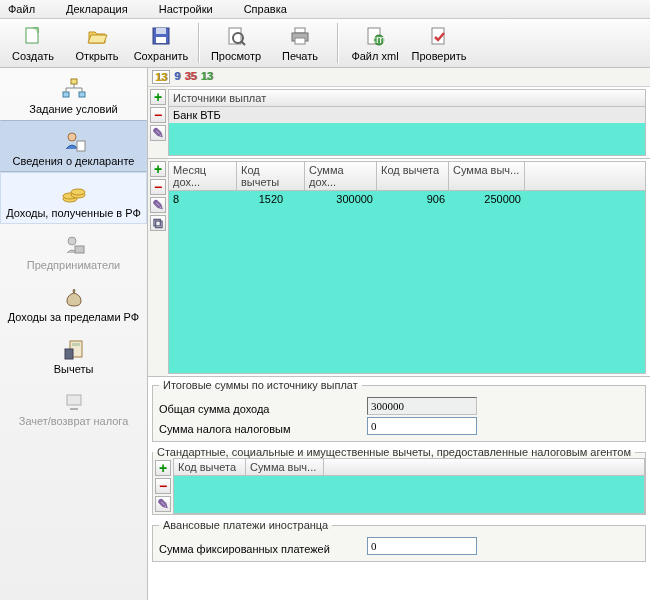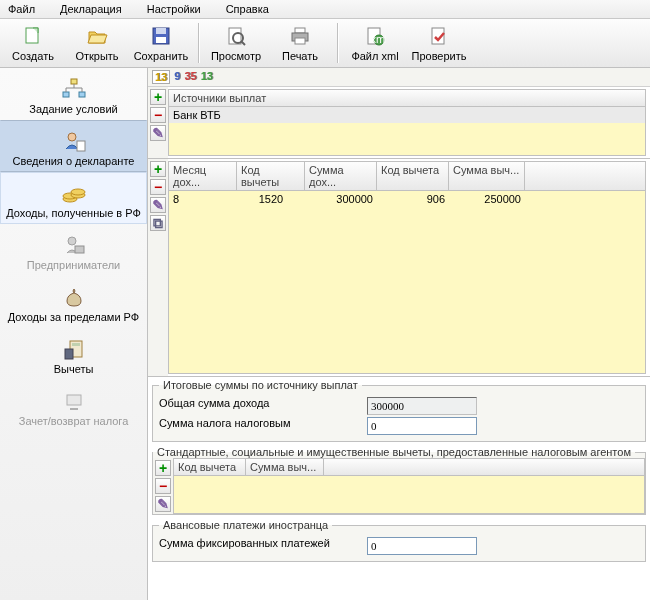--- a/index.html
+++ b/index.html
@@ -1,17 +1,17 @@
 <!DOCTYPE html>
 <html><head>
 <meta charset="utf-8">
 <style>
   * { box-sizing: border-box; font-family: Tahoma, sans-serif; font-size: 11px; }
   body { margin: 0; background: #fff; width: 650px; height: 600px; overflow: hidden; }
-  .menubar { background: linear-gradient(#f8f8f8,#ececec); border-bottom: 1px solid #c8c8c8; padding: 2px 4px; display: flex; gap: 17px; }
+  .menubar { background: linear-gradient(#f8f8f8,#ececec); border-bottom: 1px solid #c8c8c8; padding: 2px 4px; display: flex; gap: 23px; }
   .menubar span { padding: 1px 4px; }
   .toolbar { background: linear-gradient(#fdfdfd,#e8e8e8); border-bottom: 1px solid #c0c0c0; padding: 2px 6px; display: flex; gap: 10px; }
   .toolbtn { display: flex; flex-direction: column; align-items: center; width: 54px; padding: 2px 0; border: 1px solid transparent; }
   .toolbtn .icn { height: 24px; display: flex; align-items: center; justify-content: center; }
   .toolbtn .lbl { margin-top: 2px; }
   .vsep { width: 1px; background: #c0c0c0; margin: 2px 0; box-shadow: 1px 0 0 #fff; }
   .body { display: flex; height: calc(600px - 64px); }
   .sidebar { width: 148px; background: linear-gradient(#fafafa,#efefef); border-right: 1px solid #c0c0c0; }
   .navitem { display: flex; flex-direction: column; align-items: center; padding: 6px 0 4px; border: 1px solid transparent; text-align: center; }
   .navitem.active { background: #c8d8ec; border-top: 1px solid #a8b8cc; border-bottom: 1px solid #a8b8cc; }
@@ -24,31 +24,31 @@
   .numbar .n2 { color: #4060c0; text-shadow: 1px 0 #888; }
   .numbar .n3 { color: #d04040; text-shadow: 1px 0 #888; }
   .numbar .n4 { color: #40a040; text-shadow: 1px 0 #888; }
   .listblock { display: flex; border-bottom: 1px solid #c0c0c0; }
   .listbtns { width: 20px; display: flex; flex-direction: column; gap: 2px; padding: 2px 0 2px 2px; background: #f4f4f0; }
   .listbtns div { width: 16px; height: 16px; display: flex; align-items: center; justify-content: center; font-size: 14px; font-weight: bold; border: 1px solid #b0b0b0; background: linear-gradient(#fff,#e8e8e8); }
   .plus { color: #009000; }
   .minus { color: #c00000; }
   .edit { color: #8060a0; font-size: 10px; }
   .copy { color: #606080; font-size: 10px; }
-  .listarea { flex: 1; border: 1px solid #c0c0c0; margin: 2px 4px 2px 0; background: #fef9c3; }
+  .listarea { flex: 1; border: 1px solid #c0c0c0; margin: 2px 4px 2px 0; background: #5eead4; }
   .lh { background: linear-gradient(#fdfdfd,#e8e8e8); border-bottom: 1px solid #c0c0c0; padding: 2px 4px; color: #444; }
   .row { padding: 2px 4px; }
   .row.sel { background: #eaeaea; }
   .thead { display: flex; background: linear-gradient(#fdfdfd,#e8e8e8); border-bottom: 1px solid #c0c0c0; }
   .thead div { padding: 2px 4px; border-right: 1px solid #c0c0c0; color: #444; }
   .trow { display: flex; }
   .trow div { padding: 2px 4px; }
   fieldset { border: 1px solid #c0c0c0; margin: 2px 4px; padding: 4px 6px; background: #f6f6f2; }
   legend { color: #333; padding: 0 4px; }
-  .frow { display: flex; align-items: flex-start; gap: 8px; margin: 2px 0; }
+  .frow { display: flex; align-items: flex-end; gap: 8px; margin: 2px 0; }
   .frow label { flex: 0 0 200px; }
   .frow input { border: 1px solid #7a99b8; padding: 1px 3px; height: 18px; width: 110px; font-family: Tahoma; font-size: 11px; }
   .frow input.ro { background: #eef0f0; border: 1px inset #c0c0c0; }
   .c1 { width: 68px; } .c2 { width: 68px; } .c3 { width: 72px; } .c4 { width: 72px; } .c5 { width: 76px; }
 </style>
 </head>
 <body>
 
 <div class="menubar">
   <span>Файл</span>

